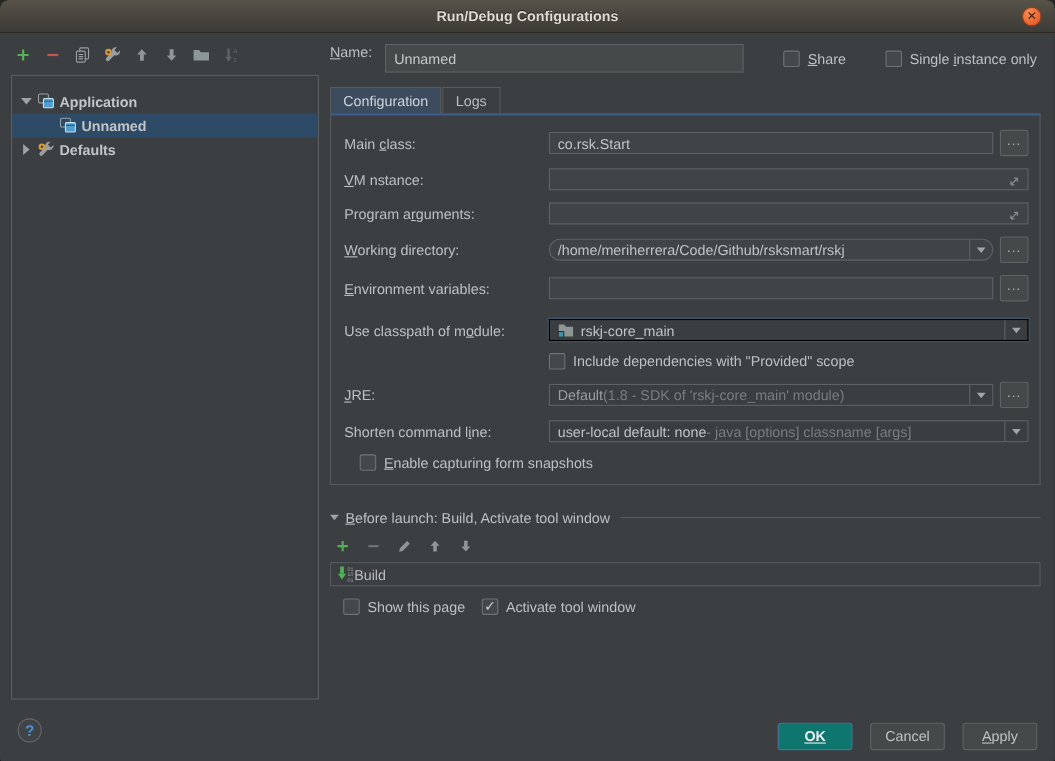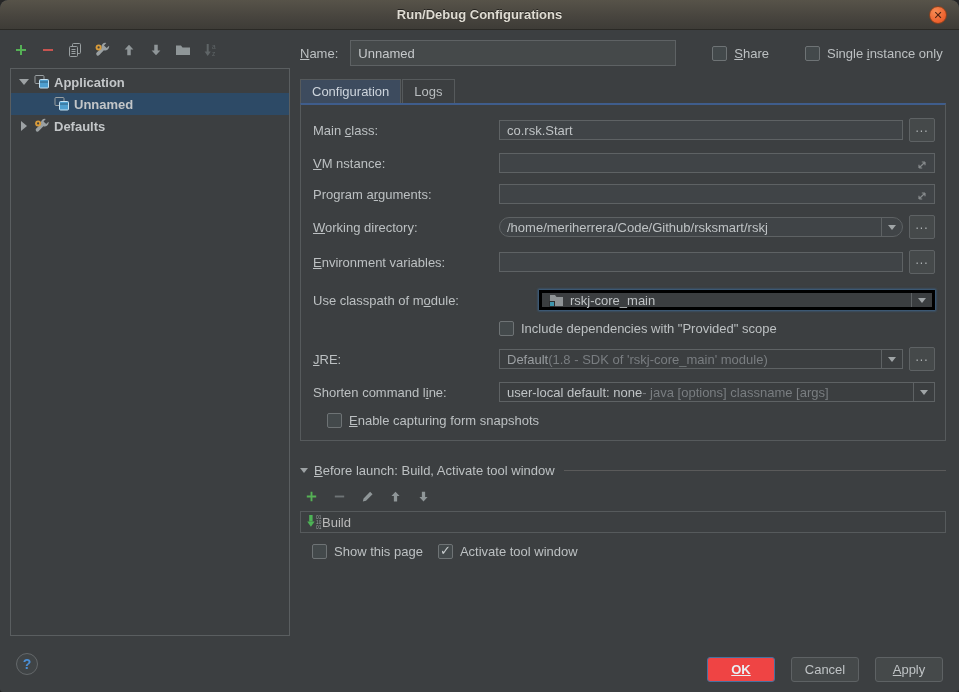--- a/index.html
+++ b/index.html
@@ -30,31 +30,31 @@
   .close-btn .x{
     position:absolute;left:0;top:0;width:16px;height:16px;line-height:16px;
     text-align:center;color:#4a2113;font-weight:bold;font-size:11px;
   }
   
   .main{display:flex;height:615px;}
   .left{width:290px;flex:none;display:flex;flex-direction:column;padding:8px 0 9px 10px;}
   .ltoolbar{display:flex;align-items:center;gap:9px;height:24px;margin:0 0 6px 2px;}
   .icon-btn{width:18px;height:18px;display:flex;align-items:center;justify-content:center;cursor:pointer;}
   .icon-btn svg{display:block;}
-  .tree{flex:1;border:1px solid #5a5e60;background:#3c3f41;padding-top:2px;overflow:hidden;}
+  .tree{flex:1;border:1px solid #5a5e60;background:#3c3f41;padding-top:12px;overflow:hidden;}
   .tree-row{display:flex;align-items:center;height:22px;font-weight:bold;color:#c3c6c8;cursor:pointer;}
   .tree-row .twisty{width:14px;margin-left:6px;flex:none;display:flex;justify-content:center;}
   .tree-row.child{padding-left:40px;}
   .tree-row.selected{background:#2d4a66;}
   .tw-open{width:0;height:0;border-left:5px solid transparent;border-right:5px solid transparent;border-top:6px solid #9da2a4;}
   .tw-closed{width:0;height:0;border-top:5px solid transparent;border-bottom:5px solid transparent;border-left:6px solid #9da2a4;}
   .tree-ic{width:18px;height:16px;margin:0 3px 0 2px;flex:none;}
   
   .right{flex:1;padding:10px 13px 0 10px;display:flex;flex-direction:column;}
-  .name-row{display:flex;align-items:center;height:26px;margin-bottom:13px;}
+  .name-row{display:flex;height:26px;margin-bottom:13px;}
   .lbl{color:#bcc0c2;}
   u{text-decoration:underline;}
   .name-input{
     width:326px;height:26px;margin-left:12px;
     background:#45494a;border:1px solid #5e6264;color:#c6c9cb;
     font:inherit;padding:0 7px;outline:none;
   }
   .chk{display:flex;align-items:center;gap:7px;cursor:pointer;}
   .name-row .chk{margin-left:36px;}
   .box{
@@ -83,21 +83,21 @@
   .fctl{flex:1;display:flex;align-items:center;gap:6px;min-width:0;}
   .fld{
     flex:1;height:20px;display:flex;align-items:center;position:relative;
     background:#404447;border:1px solid #5e6264;padding:0 7px;min-width:0;
   }
   .fld input{
     flex:1;background:transparent;border:none;outline:none;color:#bfc3c5;
     font:inherit;padding:0;min-width:0;
   }
   .fld.combo{background:#3b3e40;padding-right:28px;}
-  .fld.focused{border:3px solid #000000;box-shadow:0 0 2px 1px rgba(62,126,189,.6);margin-left:40px;}
+  .fld.focused{border:1px solid #000000;box-shadow:0 0 2px 1px rgba(62,126,189,.6);}
   .arrow-sec{
     position:absolute;right:0;top:0;bottom:0;width:21px;
     border-left:1px solid #5e6264;display:flex;align-items:center;justify-content:center;cursor:pointer;
   }
   .arr-down{width:0;height:0;border-left:4px solid transparent;border-right:4px solid transparent;border-top:5px solid #a0a5a7;}
   .btn-dots{
     width:26px;height:24px;flex:none;background:#45494a;border:1px solid #5e6264;
     border-radius:2px;color:#b0b4b6;display:flex;align-items:center;justify-content:center;
     cursor:pointer;font-size:12px;letter-spacing:1px;padding-bottom:5px;
   }
@@ -126,21 +126,21 @@
     position:absolute;left:16px;top:8px;width:22px;height:22px;border-radius:50%;
     border:1px solid #64686a;display:flex;align-items:center;justify-content:center;
     color:#4b8fd5;font-weight:bold;font-size:14px;cursor:pointer;background:#404446;
   }
   .btns{position:absolute;right:16px;top:12px;display:flex;gap:16px;}
   .btn{
     min-width:68px;height:25px;display:flex;align-items:center;justify-content:center;
     background:#45494a;border:1px solid #5e6264;border-radius:3px;color:#bfc3c5;
     cursor:pointer;padding:0 10px;
   }
-  .btn.primary{background:#ef4444;border-color:#46719f;color:#e9eef3;font-weight:bold;text-decoration:underline;}
+  .btn.primary{background:#0f766e;border-color:#46719f;color:#e9eef3;font-weight:bold;text-decoration:underline;}
 </style>
 </head>
 <body>
 
 <div class="window">
 
   <div class="titlebar">
     <span class="title">Run/Debug Configurations</span>
     <span class="close-btn">
       <span class="x">✕</span>

